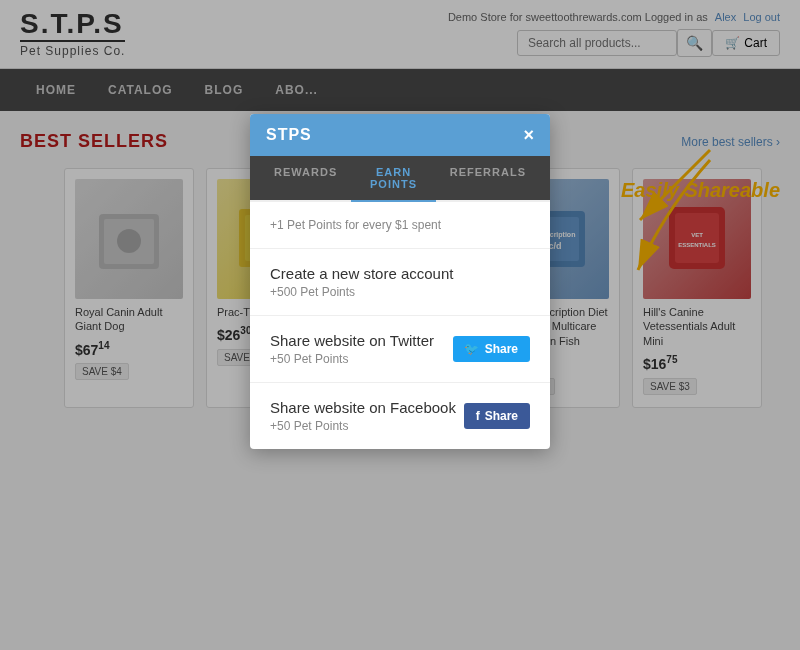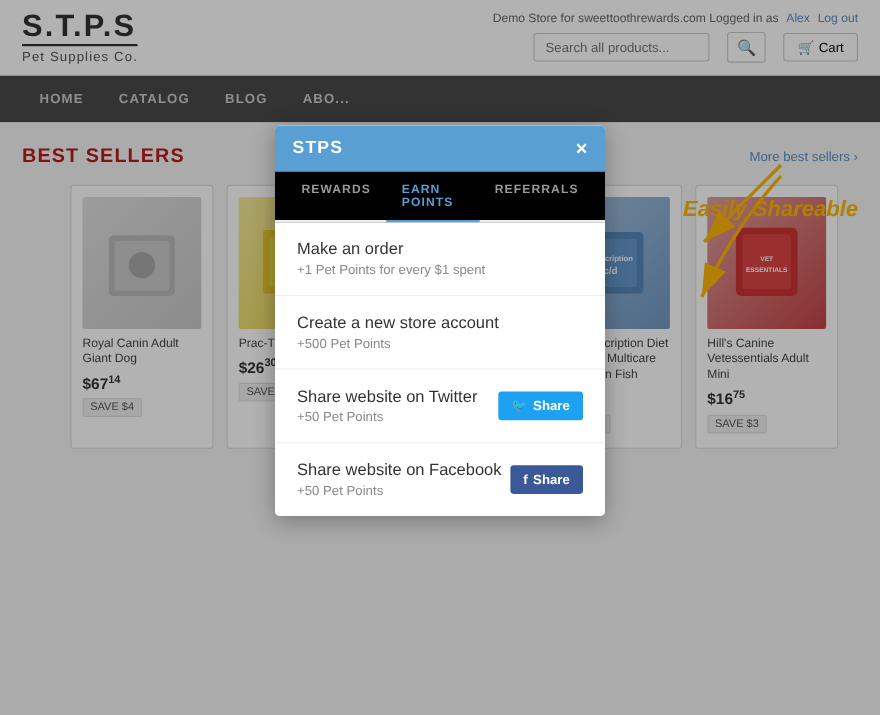--- a/index.html
+++ b/index.html
@@ -65,21 +65,21 @@
       color: #666;
     }
     .header-top-links a {
       color: #5a8fc4;
       text-decoration: none;
       margin-left: 4px;
     }
     .header-search-row {
       display: flex;
       align-items: center;
-      gap: 16px;
+      gap: 0;
     }
     .search-box {
       border: 1px solid #ccc;
       border-radius: 3px;
       padding: 5px 10px;
       font-size: 12px;
       width: 160px;
       color: #999;
     }
     .search-btn {
@@ -257,21 +257,22 @@
       background: none;
       border: none;
       font-weight: bold;
       line-height: 1;
     }
 
     .modal-tabs {
       display: flex;
       border-bottom: 2px solid #eee;
       padding: 0 10px;
-      background: #000000;
+      background: #404040;
+      text-align: center;
     }
     .modal-tab {
       padding: 10px 14px;
       font-size: 11px;
       font-weight: bold;
       color: #999;
       letter-spacing: 1px;
       cursor: pointer;
       border-bottom: 2px solid transparent;
       margin-bottom: -2px;
@@ -483,21 +484,20 @@
     <div class="modal-tabs">
       <div class="modal-tab">REWARDS</div>
       <div class="modal-tab active">EARN POINTS</div>
       <div class="modal-tab">REFERRALS</div>
     </div>
 
     <div class="modal-body">
 
       <div class="reward-item">
         <div class="reward-info">
-          <div class="reward-name">Make an order</div>
           <div class="reward-points">+1 Pet Points for every $1 spent</div>
         </div>
       </div>
 
       <div class="reward-item">
         <div class="reward-info">
           <div class="reward-name">Create a new store account</div>
           <div class="reward-points">+500 Pet Points</div>
         </div>
       </div>

